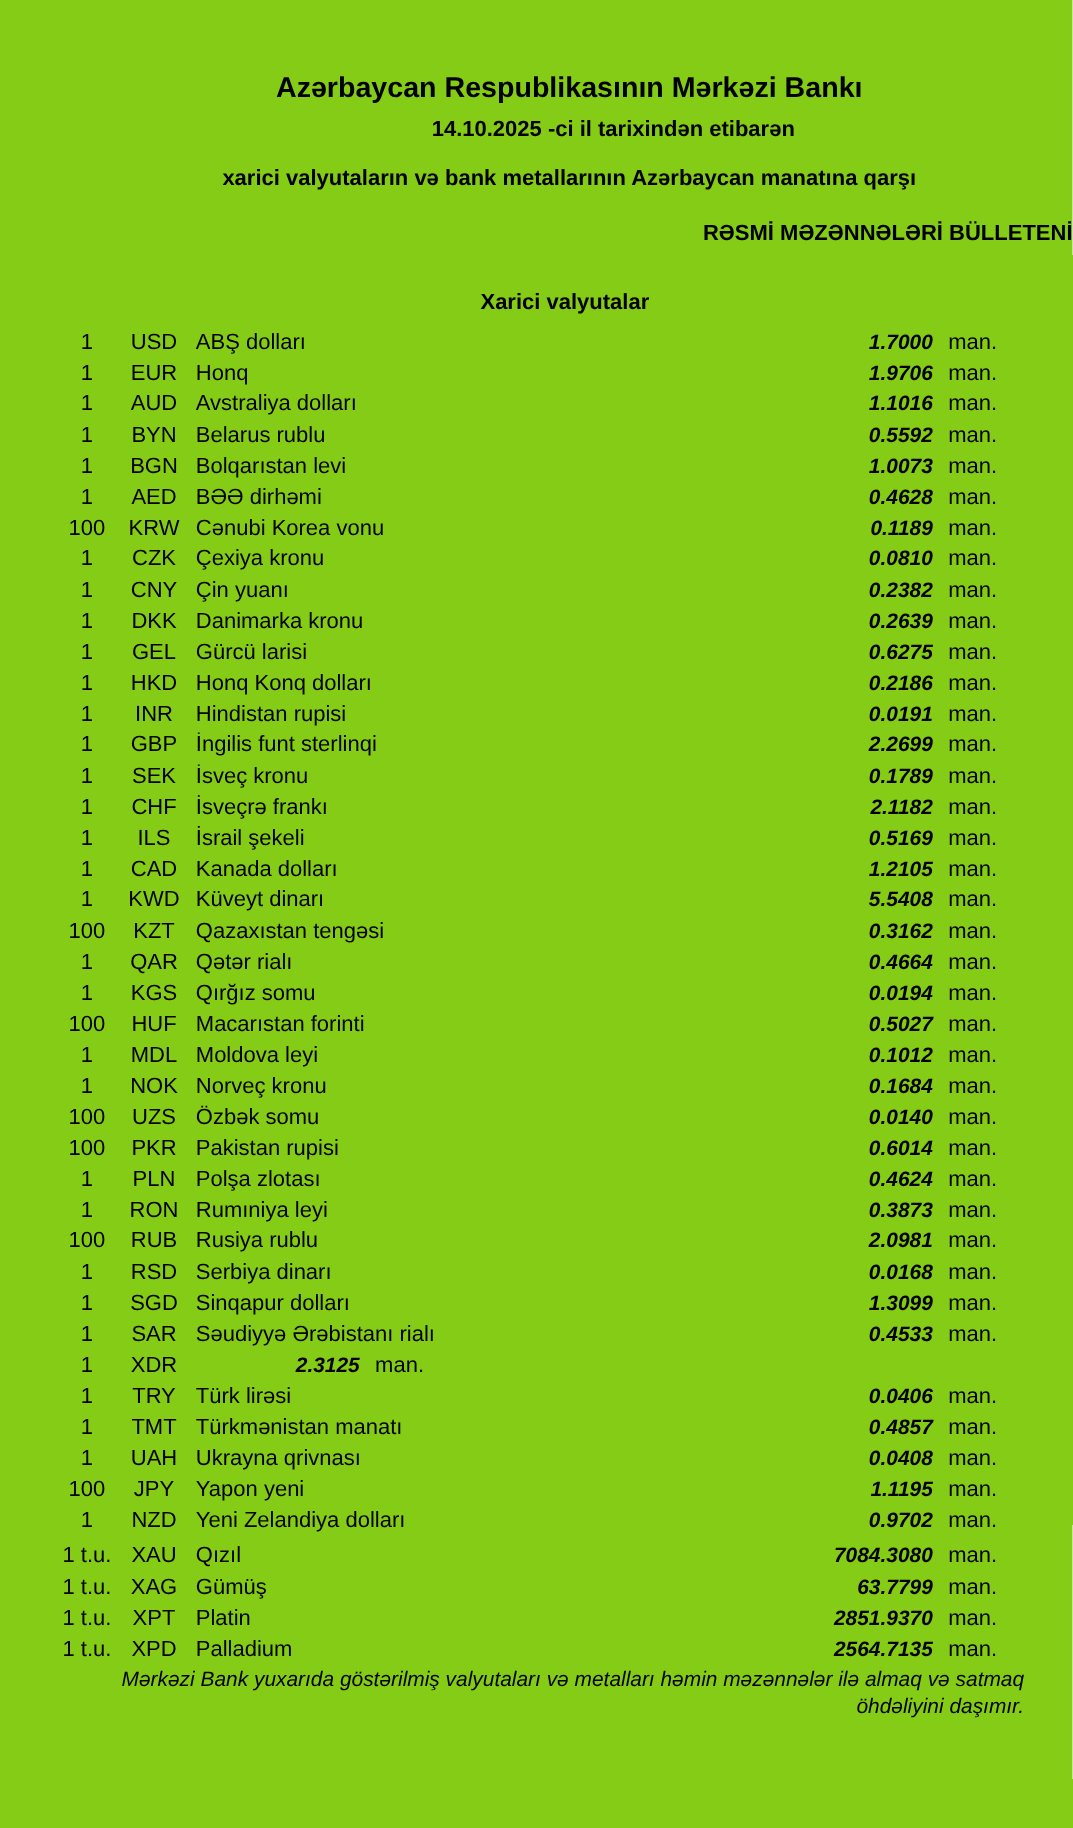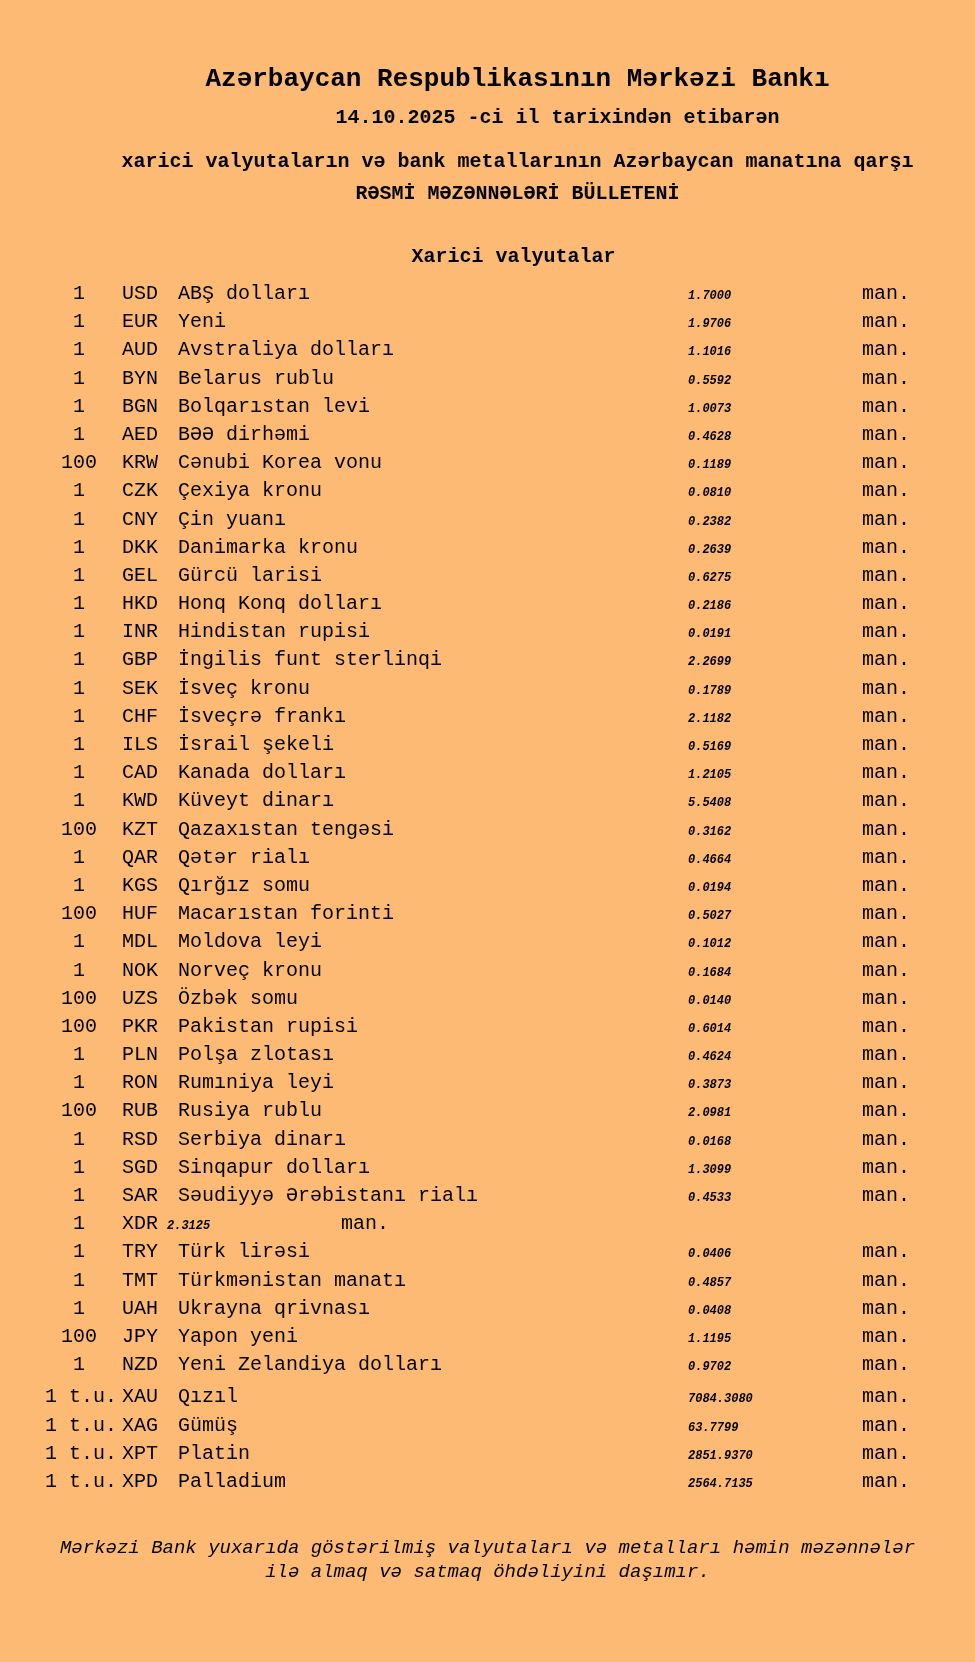--- a/index.html
+++ b/index.html
@@ -1,51 +1,50 @@
 <!DOCTYPE html>
 <html><head>
 <meta charset="utf-8">
 <style>
   html, body { margin: 0; padding: 0; background: #ffffff; }
   .page {
     position: relative;
     width: 975px;
     height: 1662px;
-    background: #fdba74;
+    background: #84cc16;
     color: #000000;
-    font-family: Liberation Mono, monospace;
+    font-family: Liberation Sans, sans-serif;
     overflow: hidden;
   }
   .header { padding-top: 64px; padding-left: 60px; text-align: center; }
   .bank-title { font-size: 26px; font-weight: 700; line-height: 30px; }
   .sub-line { font-size: 20px; font-weight: 700; line-height: 28px; }
   .date-line { margin-top: 10px; position: relative; left: 40px; }
   .subject-line { margin-top: 16px; }
-  .bulletin-line { margin-top: 4px; }
+  .bulletin-line { margin-top: 22px; text-align: right; }
   .section-title {
     padding-left: 52px;
     text-align: center;
     font-size: 20px;
     font-weight: 700;
     line-height: 28px;
   }
   .currencies-title { margin-top: 35px; }
   .metals-title { margin-top: 62px; }
   .rate-table { margin-top: 11px; padding-left: 45px; padding-right: 63px; }
   .metals-table-wrap { margin-top: 4px; }
   .row { display: flex; align-items: baseline; height: 28.2px; font-size: 20px; }
   .cell { display: block; white-space: nowrap; }
   .qty   { width: 68px;  text-align: center; }
   .code  { width: 54px;  text-align: center; }
   .cname { flex: 1; padding-left: 11px; overflow: hidden; }
-  .rate  { width: 160px; text-align: left; font-weight: 700; font-style: italic; font-size: 12px; }
+  .rate  { width: 160px; text-align: right; font-weight: 700; font-style: italic; font-size: 19px; }
   .unit  { width: 64px;  padding-left: 14px; box-sizing: border-box; }
   .footer {
-    margin-top: 38px;
-    text-align: center;
+    text-align: right;
     font-style: italic;
     font-size: 19px;
     line-height: 24px;
     padding: 0 44px;
   }
 </style>
 </head>
 <body>
 
 <div class="page">
@@ -64,21 +63,21 @@
     <span class="cell qty">1</span>
     <span class="cell code">USD</span>
     <span class="cell cname">ABŞ dolları</span>
     <span class="cell rate">1.7000</span>
     <span class="cell unit">man.</span>
   </div>
 
   <div class="row">
     <span class="cell qty">1</span>
     <span class="cell code">EUR</span>
-    <span class="cell cname">Yeni</span>
+    <span class="cell cname">Honq</span>
     <span class="cell rate">1.9706</span>
     <span class="cell unit">man.</span>
   </div>
 
   <div class="row">
     <span class="cell qty">1</span>
     <span class="cell code">AUD</span>
     <span class="cell cname">Avstraliya dolları</span>
     <span class="cell rate">1.1016</span>
     <span class="cell unit">man.</span>

